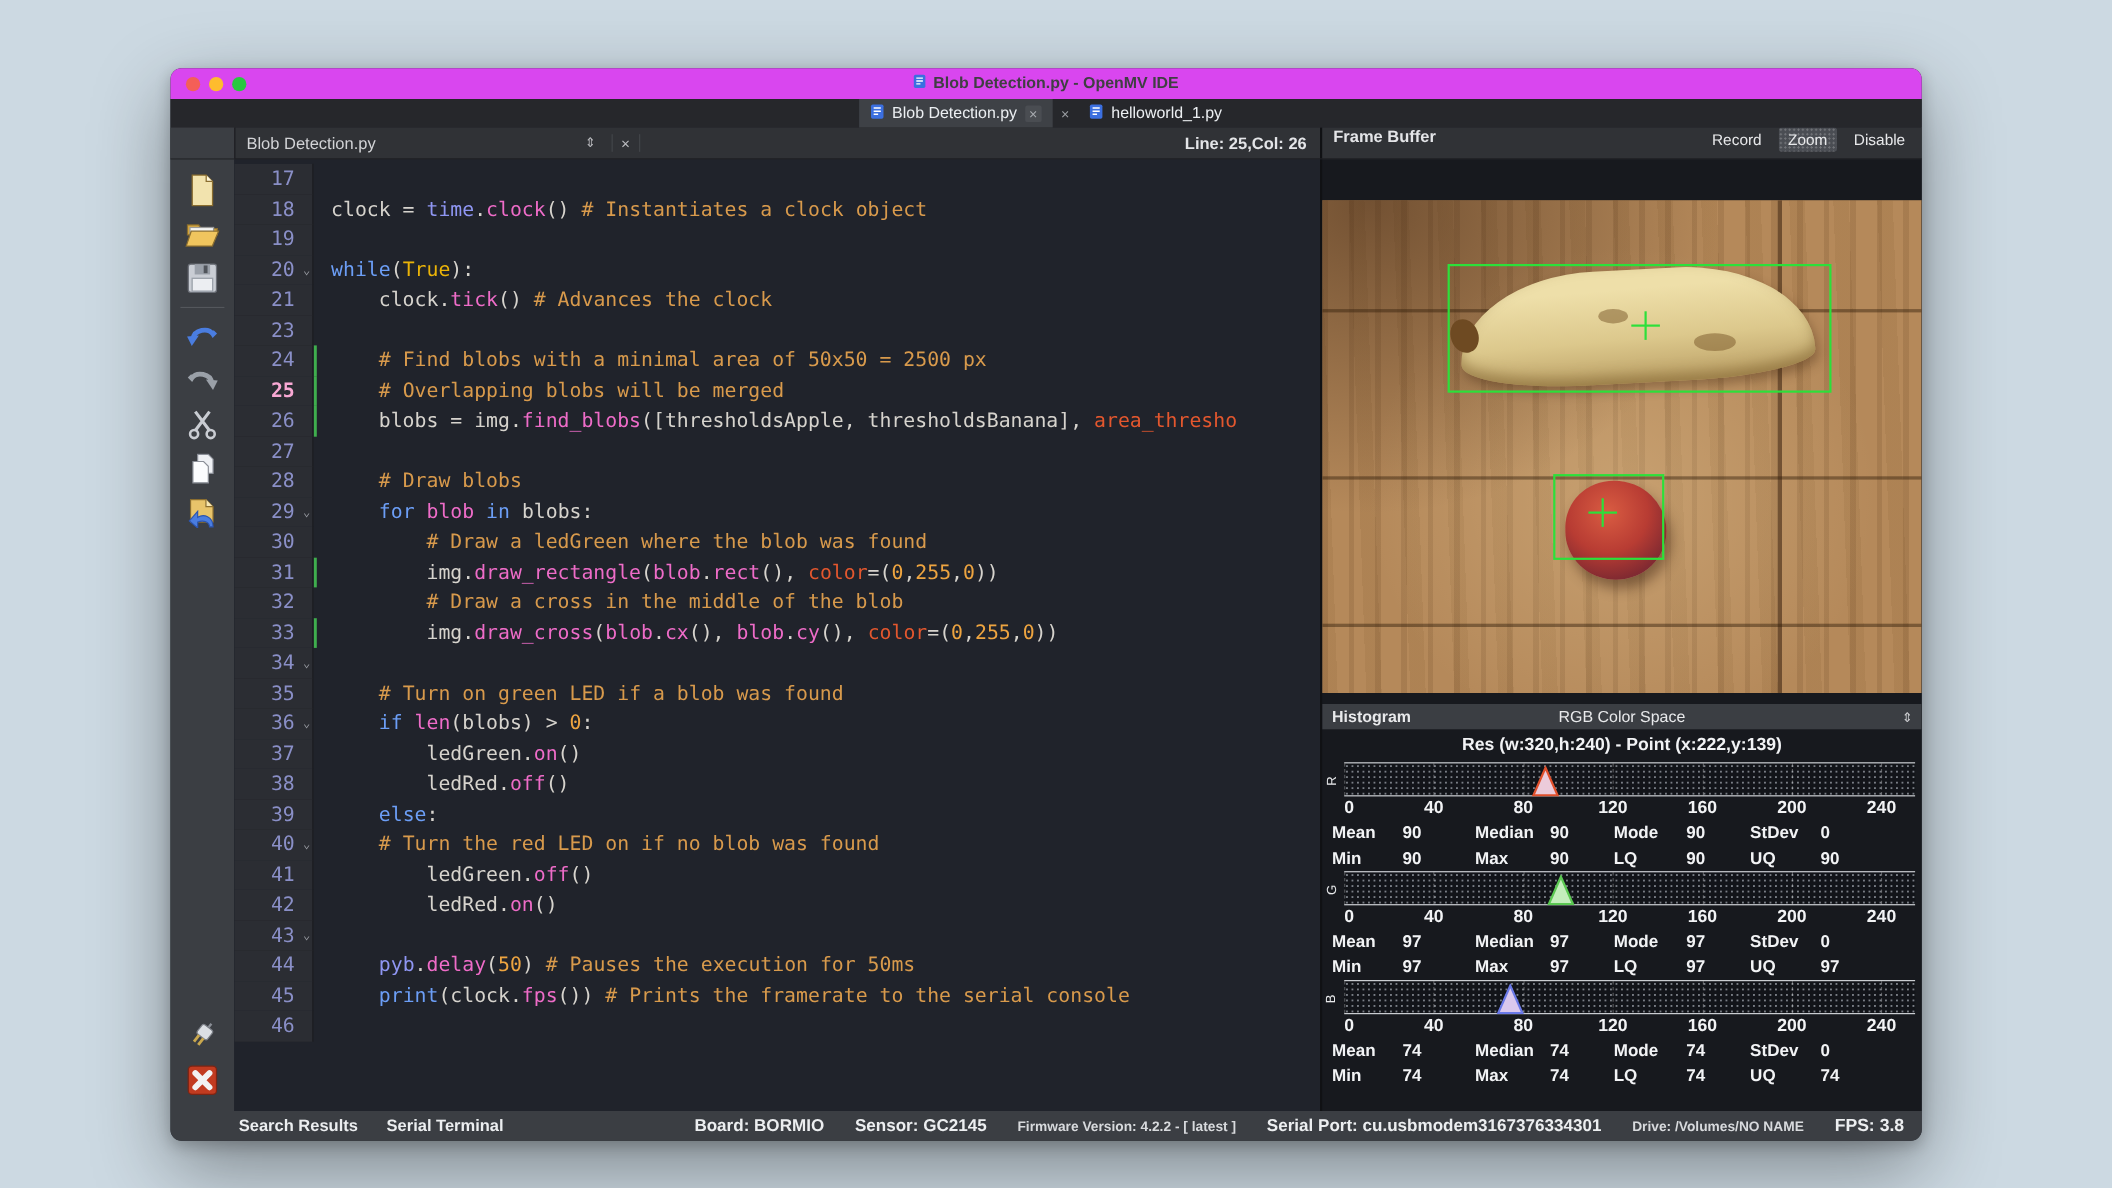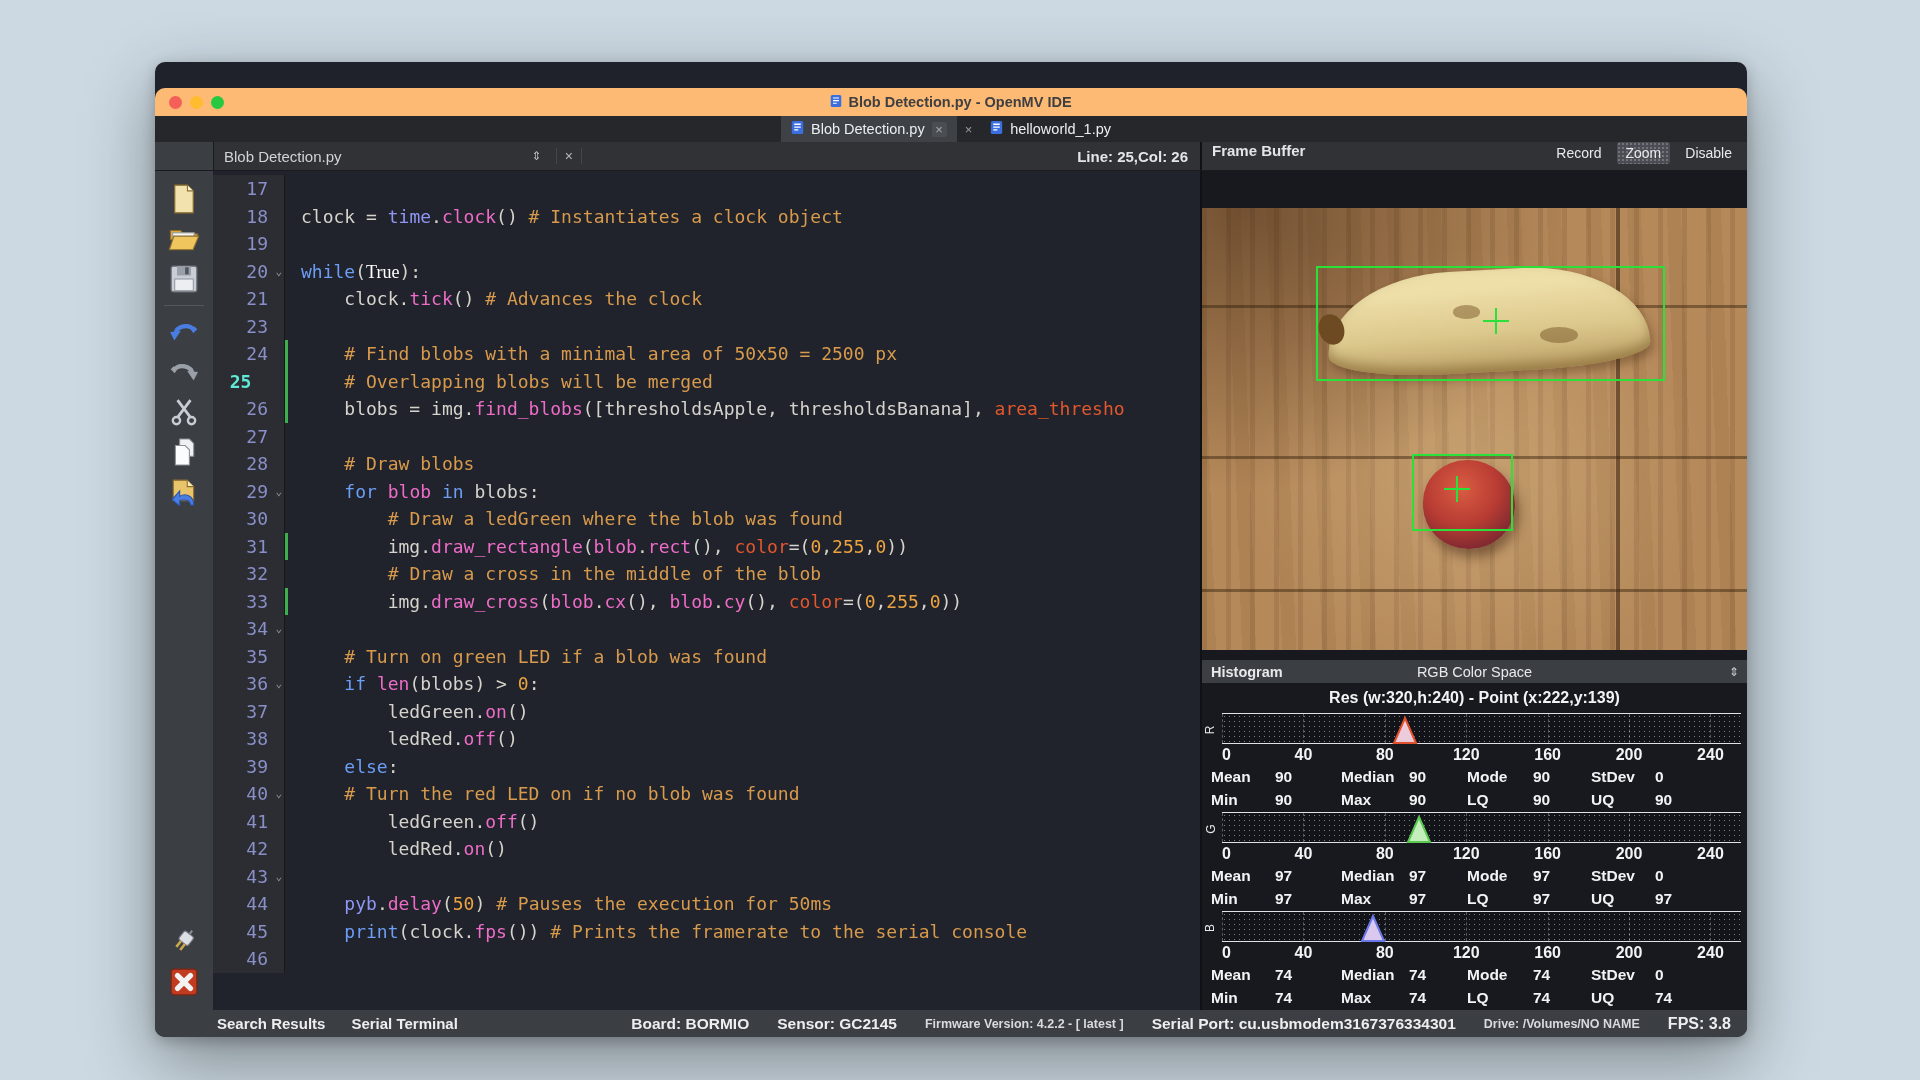--- a/index.html
+++ b/index.html
@@ -4,22 +4,22 @@
 <style>
   * { margin:0; padding:0; box-sizing:border-box; }
   html,body { width:1920px; height:1080px; overflow:hidden; }
   body { background:#ccd9e2; font-family:"Liberation Sans", sans-serif; }
 
   .window { position:absolute; left:155px; top:62px; width:1592px; height:975px;
     border-radius:10px; box-shadow:0 25px 70px rgba(0,0,0,.38), 0 4px 14px rgba(0,0,0,.22);
     display:flex; flex-direction:column; background:#1f222a; }
 
   
-  .titlebar { height:28px; background:#fdba74; border-radius:10px 10px 0 0;
-    display:flex; align-items:center; position:relative; flex:0 0 auto;margin-top:26px; }
+  .titlebar { height:28px; background:#d946ef; border-radius:10px 10px 0 0;
+    display:flex; align-items:center; position:relative; flex:0 0 auto; }
   .lights { display:flex; gap:8px; margin-left:14px; }
   .light { width:13px; height:13px; border-radius:50%; }
   .title-center { position:absolute; left:0; right:0; text-align:center; font-size:14.5px;
     font-weight:bold; color:#3f3f42; display:flex; justify-content:center; align-items:center; gap:6px; }
   .doc-ico { display:inline-block; }
 
   
   .tabbar { height:26px; background:#26272b; display:flex; justify-content:center;
     align-items:stretch; flex:0 0 auto; }
   .tab { display:flex; align-items:center; gap:7px; padding:0 10px; color:#eceff2;
@@ -56,27 +56,27 @@
     align-items:center; padding-top:8px; }
   .tb-icon { width:34px; height:34px; margin:3px 0; display:flex; align-items:center; justify-content:center; }
   .tb-divider { width:40px; height:1px; background:#54575c; margin:6px 0; }
   .tb-spacer { flex:1; }
 
   .editor { width:987px; flex:0 0 auto; background:#20232b; overflow:hidden; padding-top:4px; }
   .code-row { height:27.5px; display:flex; font-family:"DejaVu Sans Mono", monospace;
     font-size:18px; line-height:27.5px; white-space:pre; }
   .gutter-cell { width:72px; flex:0 0 auto; background:#2b2d33; color:#8a8fc7;
     text-align:right; padding-right:16px; position:relative; border-right:1px solid #17181c; }
-  .gutter-cell.current { color:#5eead4; font-weight:bold;text-align:center; }
+  .gutter-cell.current { color:#f9a8d4; font-weight:bold; }
   .fold { position:absolute; right:2px; top:0; font-size:11px; color:#9a9da4; }
   .mark-cell { width:3px; flex:0 0 auto; }
   .mark-cell.marked { background:#3fae4e; }
   .code-cell { padding-left:13px; overflow:hidden; flex:1; }
   .t-def { color:#d6d3cd; } .t-kw { color:#6c9ef6; } .t-mod { color:#8f96f3; }
-  .t-fn { color:#ee6cc8; } .t-const { color:#ffffff;font-family:Liberation Serif, serif; } .t-cm { color:#d89a4c; }
+  .t-fn { color:#ee6cc8; } .t-const { color:#eab308; } .t-cm { color:#d89a4c; }
   .t-num { color:#eda440; } .t-param { color:#e3572e; }
 
   
   .rightpanel { flex:1; background:#17191e; border-left:2px solid #101114;
     display:flex; flex-direction:column; overflow:hidden; }
 
   .fb-image { margin-top:37px; height:448px; position:relative; overflow:hidden;
     background:#b5895a;
     background-image:
       radial-gradient(ellipse at 8% 0%, rgba(60,35,18,.55), transparent 45%),

